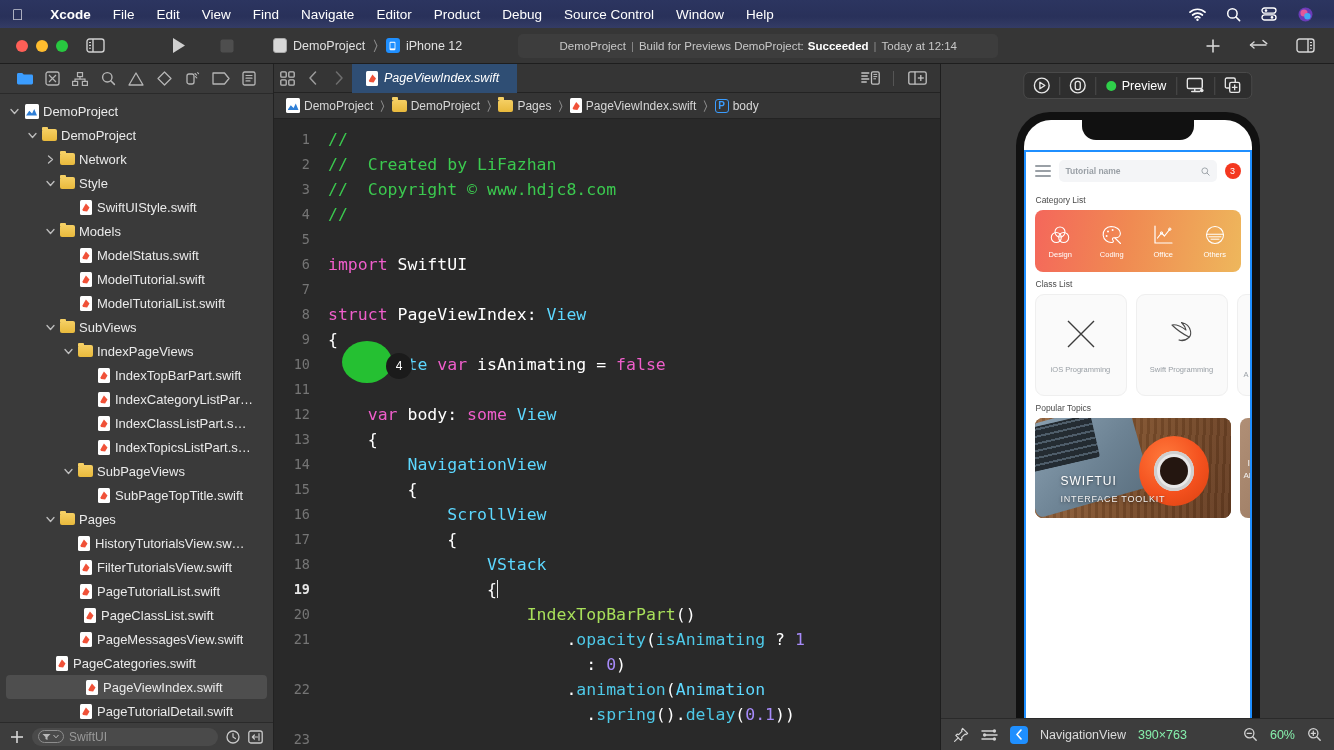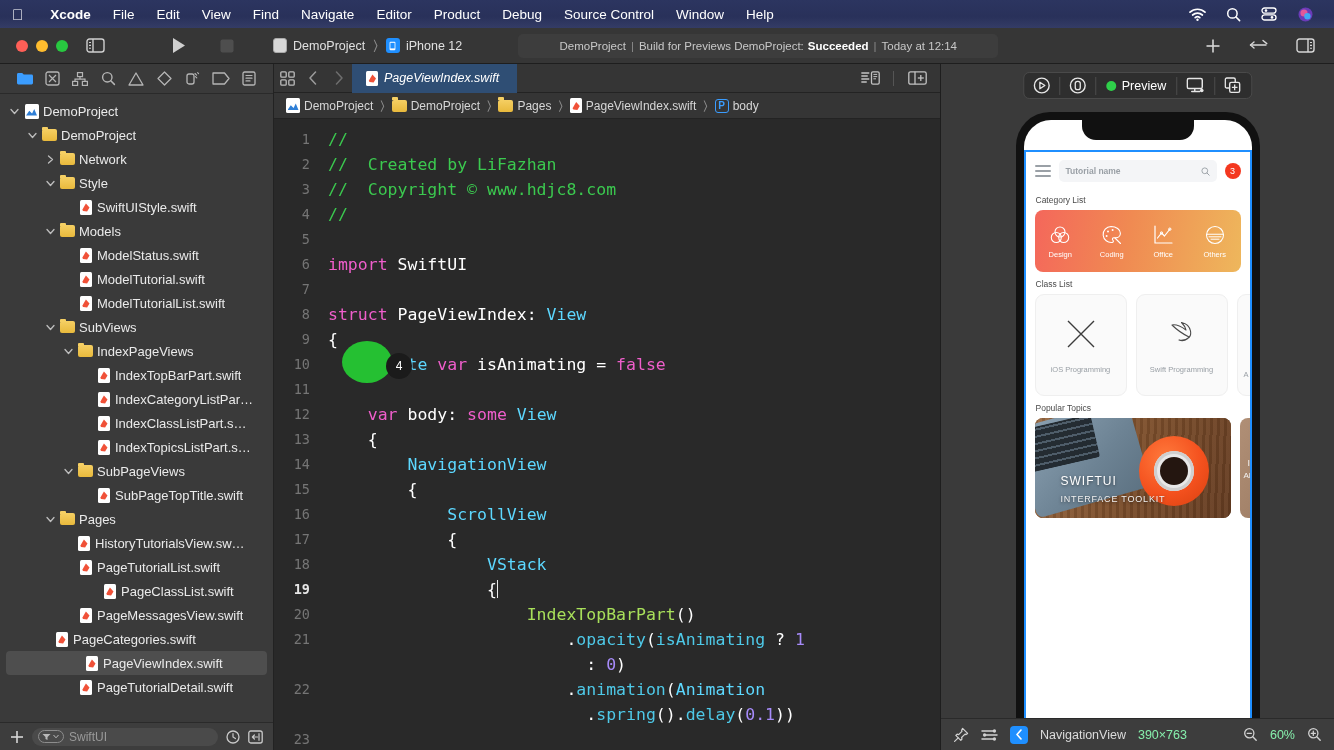--- a/index.html
+++ b/index.html
@@ -541,23 +541,30 @@
             <span class="ficon">
               <span class="swift-ico"></span>
             </span>
             <span class="rlabel">HistoryTutorialsView.sw…</span>
           </div>
           <div class="row" style="padding-left: 62px;">
             <span class="disc"></span>
             <span class="ficon">
               <span class="swift-ico"></span>
             </span>
+            <span class="rlabel">FilterTutorialsView.swift</span>
+          </div>
+          <div class="row" style="padding-left: 62px;">
+            <span class="disc"></span>
+            <span class="ficon">
+              <span class="swift-ico"></span>
+            </span>
             <span class="rlabel">PageTutorialList.swift</span>
           </div>
-          <div class="row" style="padding-left: 86px; text-align: right;">
+          <div class="row" style="padding-left: 66px; text-align: right;">
             <span class="disc"></span>
             <span class="ficon">
               <span class="swift-ico"></span>
             </span>
             <span class="rlabel">PageClassList.swift</span>
           </div>
           <div class="row" style="padding-left: 62px;">
             <span class="disc"></span>
             <span class="ficon">
               <span class="swift-ico"></span>

